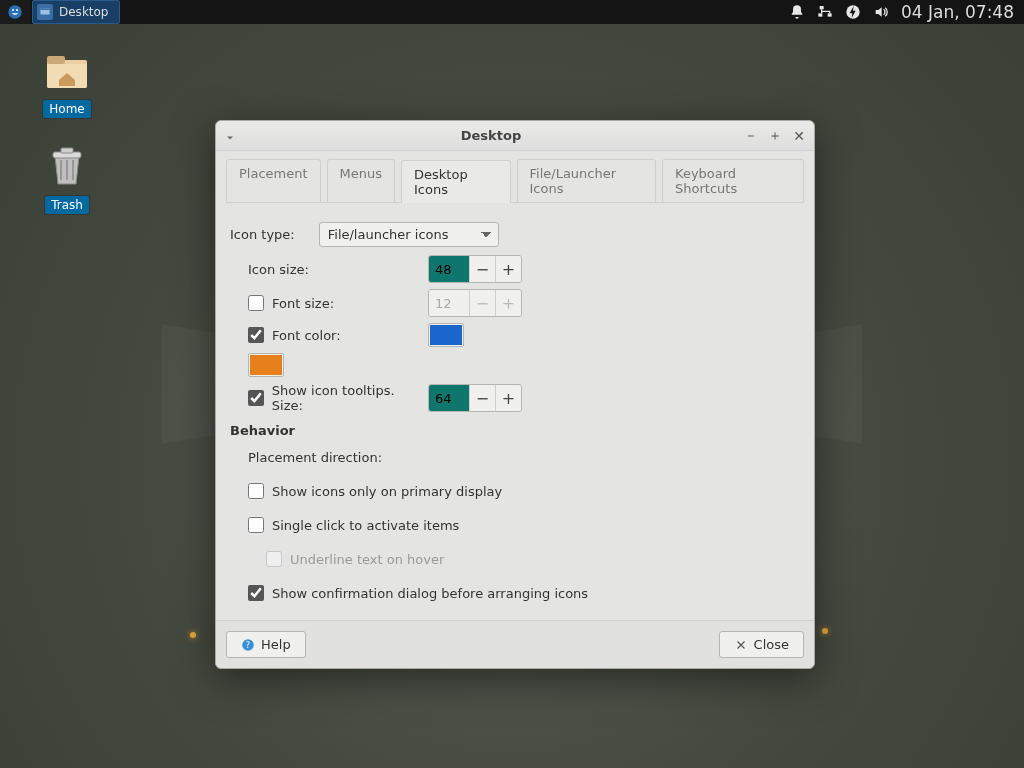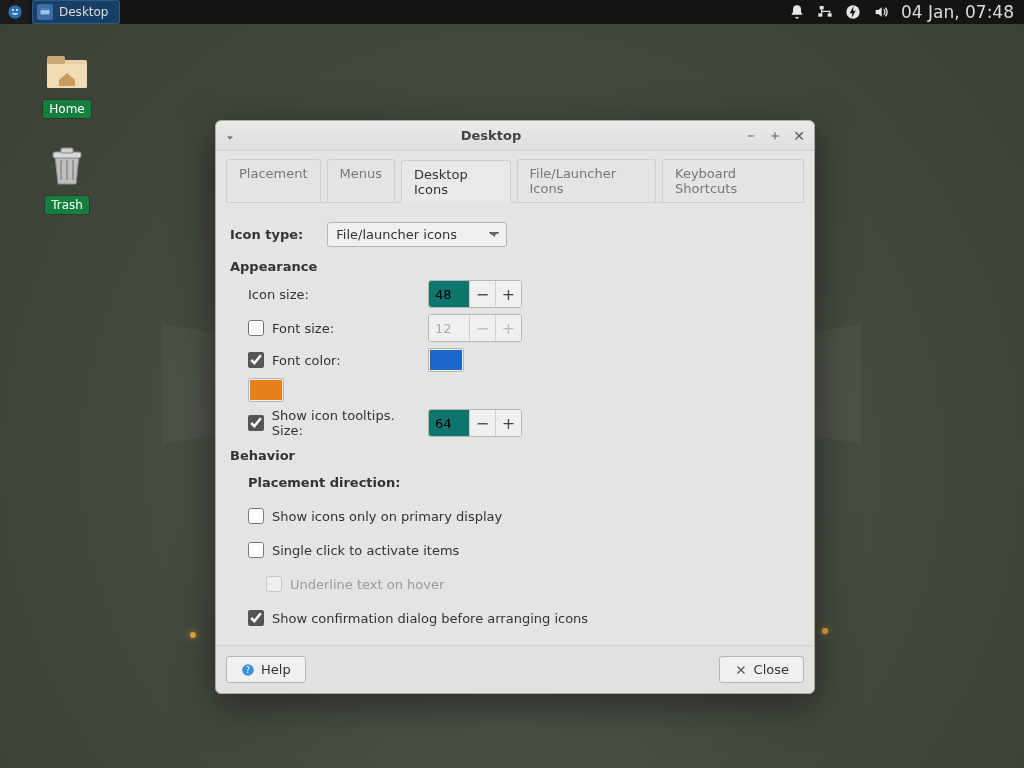--- a/index.html
+++ b/index.html
@@ -23,41 +23,41 @@
 .taskbtn .ico{width:16px;height:16px; display:flex;align-items:center;justify-content:center; background:#3a6ea5; border-radius:2px;}
 .taskbtn .ico svg{width:12px;height:12px;}
 .panel-right{margin-left:auto; display:flex; align-items:center; gap:12px; padding-right:10px;}
 .tray-ico{width:16px;height:16px; display:flex;align-items:center;justify-content:center;}
 .tray-ico svg{width:16px;height:16px; fill:#e6e6e6;}
 .clock{font-size:17px;}
 
 
 .dicon{position:absolute; width:70px; text-align:center;}
 .dicon .glyph{width:48px;height:48px; margin:0 auto;}
-.dicon .lbl{display:inline-block; margin-top:6px; padding:2px 6px; background:#15803d; color:#fff; font-size:12px; border-radius:2px; box-shadow:0 0 0 1px rgba(0,0,0,.2);}
+.dicon .lbl{display:inline-block; margin-top:6px; padding:2px 6px; background:#0369a1; color:#fff; font-size:12px; border-radius:2px; box-shadow:0 0 0 1px rgba(0,0,0,.2);}
 .di-home{left:32px; top:46px;}
 .di-trash{left:32px; top:142px;}
 
 
 .win{position:absolute; left:215px; top:120px; width:600px; background:#e4e4e2; border:1px solid #a9a9a7; border-radius:6px; box-shadow:0 10px 40px rgba(0,0,0,.5); z-index:10;}
 .titlebar{height:30px; display:flex; align-items:center; padding:0 8px; border-bottom:1px solid #cfcfcd; background:linear-gradient(#eaeae8,#dedede); border-radius:6px 6px 0 0;}
 .title-dd{width:14px;height:14px;}
 .title-dd svg{width:12px;height:12px; fill:#6a6a6a;}
 .wtitle{flex:1; text-align:center; font-weight:bold; font-size:13px; color:#444;}
 .winbtns{display:flex; gap:10px;}
 .winbtns span{width:14px;height:14px; display:flex;align-items:center;justify-content:center; color:#555; font-size:14px; cursor:pointer;}
 
 .tabs{display:flex; gap:6px; padding:8px 10px 0 10px;}
 .tab{padding:6px 12px; font-size:13px; color:#777; border:1px solid #cfcfcd; border-bottom:none; border-radius:3px 3px 0 0; background:#e4e4e2; cursor:pointer;}
 .tab.active{color:#333; background:#e9e9e7; position:relative; top:1px;}
 .tabstrip{height:1px; background:#cfcfcd; margin:0 10px;}
 
 .content{padding:12px 14px 8px 14px; color:#333; font-size:13px;}
 .row{display:flex; align-items:center; min-height:30px; margin:4px 0;}
-.row .lbl{white-space:nowrap;font-weight:bold;}
+.row .lbl{white-space:nowrap;}
 .section{font-weight:bold; margin:10px 0 4px 0;}
 .indent{padding-left:18px;}
 .indent2{padding-left:34px;}
 
 select.combo{appearance:none; -webkit-appearance:none; background:#f0f0ee; border:1px solid #b5b5b3; border-radius:3px; padding:4px 28px 4px 8px; font-size:13px; color:#333; background-image:linear-gradient(45deg,transparent 50%,#666 50%),linear-gradient(-45deg,transparent 50%,#666 50%); background-position:right 12px center,right 7px center; background-size:5px 5px; background-repeat:no-repeat;}
 .combo.wide{width:180px;} .combo.wider{width:160px;}
 
 .spin{display:flex; border:1px solid #b5b5b3; border-radius:3px; overflow:hidden; height:28px;}
 .spin input{width:40px; border:none; padding:0 6px; font-size:13px; background:#0f766e;}
 .spin input:disabled{background:#f0f0ee; color:#aaa;}
@@ -188,21 +188,20 @@
   <div class="content">
 
     <div class="row">
       <span class="lbl">Icon type:</span>
       <span class="colgap"></span>
       <select class="combo wide">
         <option>File/launcher icons</option>
       </select>
     </div>
 
-    <div class="section">Appearance</div>
 
     <div class="indent">
       <div class="form-row">
         <span class="lbl">Icon size:</span>
         <div class="ctl spin">
           <input type="text" value="48" style="">
           <button>−</button>
           <button>+</button>
         </div>
       </div>

